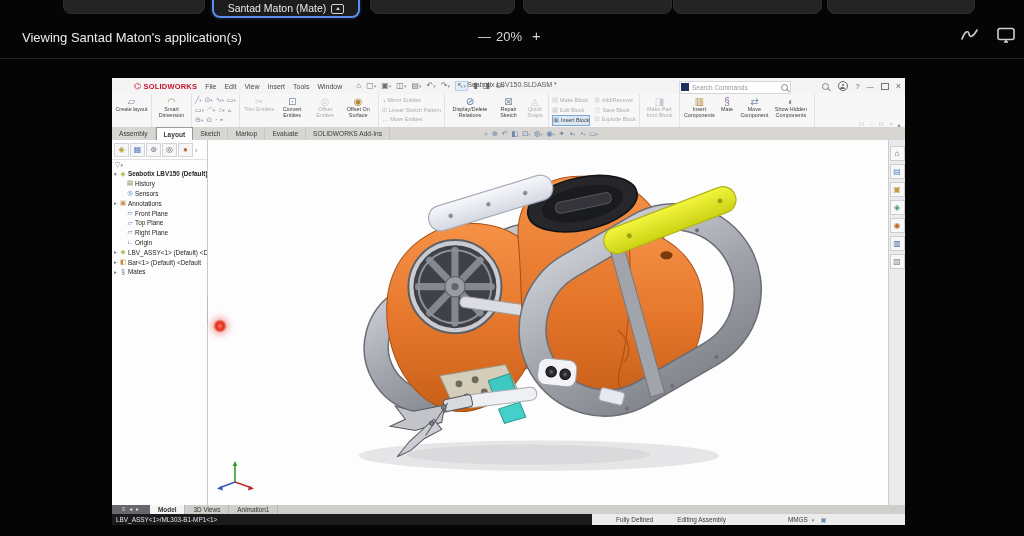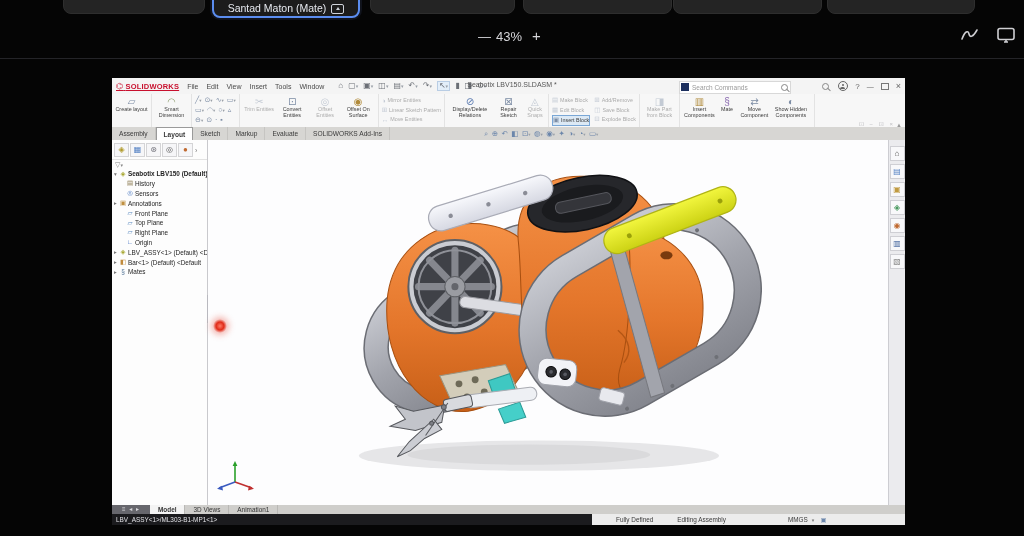--- a/index.html
+++ b/index.html
@@ -13,21 +13,21 @@
   .share-ico:after{content:"";position:absolute;left:3.5px;top:1.5px;border:2px solid transparent;border-bottom:3px solid #cfd3da;transform:rotate(0);width:0;height:0;border-top:none;}
   #share-toolbar{position:absolute;top:13px;left:0;width:1024px;height:45px;}
   #viewing-label{position:absolute;left:22px;top:17px;color:#ececf0;font-size:13px;}
   .zctl{position:absolute;top:16px;color:#d6d6da;font-size:13px;cursor:default;}
   #share-sep{position:absolute;top:58px;left:0;width:1024px;height:1px;background:#242428;}
   .tool-ico{position:absolute;top:14px;width:20px;height:16px;}
   
   #app{position:absolute;left:112px;top:78px;width:793px;height:447px;background:#fff;font-size:7px;color:#333;}
   
   #titlebar{position:absolute;left:0;top:0;width:793px;height:16px;background:#f4f4f4;display:flex;align-items:center;border-bottom:1px solid #e5e5e5;}
-  #logo{color:#c8102e;font-weight:bold;font-size:7.5px;margin-left:4px;letter-spacing:.2px;white-space:nowrap;text-decoration:underline;}
+  #logo{color:#c8102e;font-weight:bold;font-size:7.5px;margin-left:22px;letter-spacing:.2px;white-space:nowrap;}
   #logo .lg{font-size:8px;}
   .menu{margin-left:8px;color:#4a4a4a;font-size:7px;white-space:nowrap;}
   .tbico{margin-left:5px;color:#6b6f76;font-size:8px;line-height:1;white-space:nowrap;}
   .tbico .car{font-size:5px;color:#9aa0a8;}
   .tbico.sel{border:1px solid #b9cde4;background:#e3eef9;padding:0 1px;}
   #doc-title{position:absolute;left:400px;top:3px;transform:translateX(-50%);color:#555;font-size:7px;white-space:nowrap;}
   #searchbox{position:absolute;left:567px;top:2.5px;width:110px;height:11px;background:#fff;border:1px solid #d8d8d8;display:flex;align-items:center;gap:3px;}
   #search-logo{width:8px;height:8px;background:#1c2f5e;margin-left:1px;flex:none;}
   #searchbox .ph{color:#9a9a9a;font-size:6.5px;flex:1;}
   .mag{width:5px;height:5px;border:1px solid #888;border-radius:50%;position:relative;flex:none;margin-right:2px;}
@@ -100,22 +100,23 @@
     <span>Santad Maton (Mate)</span>
     <span class="share-ico"></span>
   </div>
   <div class="stab" style="left:370px;width:143px;"></div>
   <div class="stab" style="left:523px;width:147px;"></div>
   <div class="stab" style="left:673px;width:147px;"></div>
   <div class="stab" style="left:827px;width:146px;"></div>
 </div>
 
 <div id="share-toolbar">
+  <div id="viewing-label">Viewing Santad Maton's application(s)</div>
   <div class="zctl" style="left:478px;">—</div>
-  <div class="zctl" style="left:496px;">43%</div>
+  <div class="zctl" style="left:496px;">20%</div>
   <div class="zctl" style="left:532px;font-size:15px;top:14px;">+</div>
   <svg class="tool-ico" style="left:960px;" viewBox="0 0 20 16">
     <path d="M2,12 C5,4 8,3 9,7 C10,11 13,10 17,3" fill="none" stroke="#cfcfd3" stroke-width="1.6" stroke-linecap="round"></path>
   </svg>
   <svg class="tool-ico" style="left:996px;" viewBox="0 0 20 16">
     <rect x="2" y="1.5" width="16" height="11" rx="2" fill="none" stroke="#cfcfd3" stroke-width="1.6"></rect>
     <path d="M8,15 L12,15 M10,12.5 L10,15" stroke="#cfcfd3" stroke-width="1.6"></path>
   </svg>
 </div>
 <div id="share-sep"></div>

